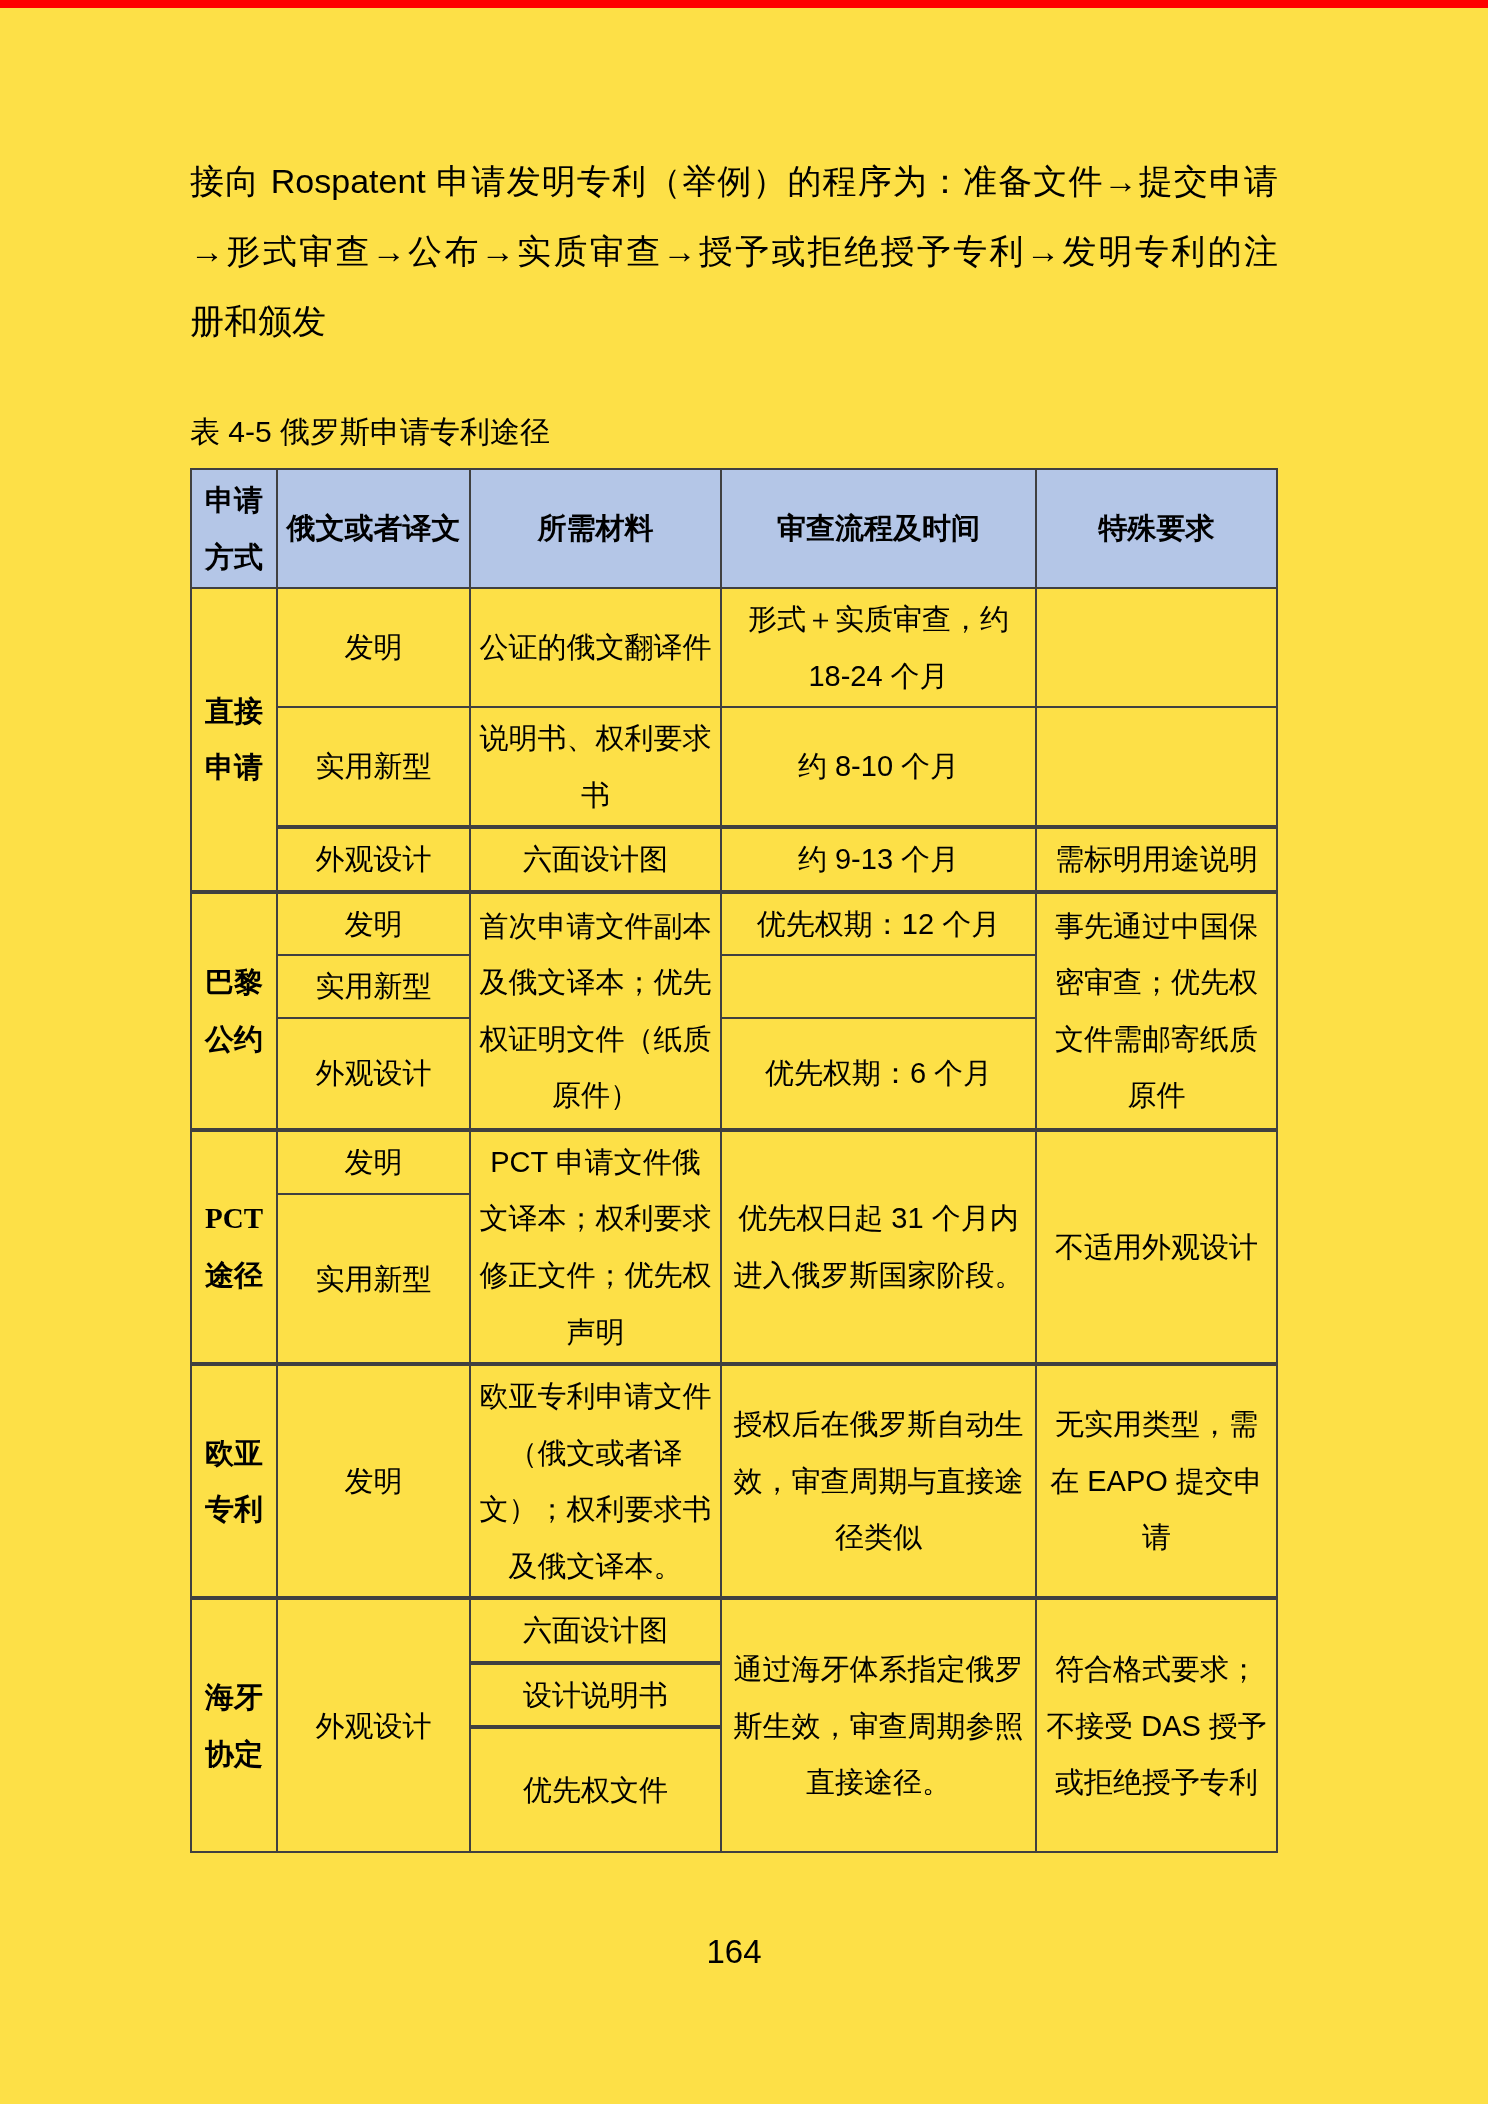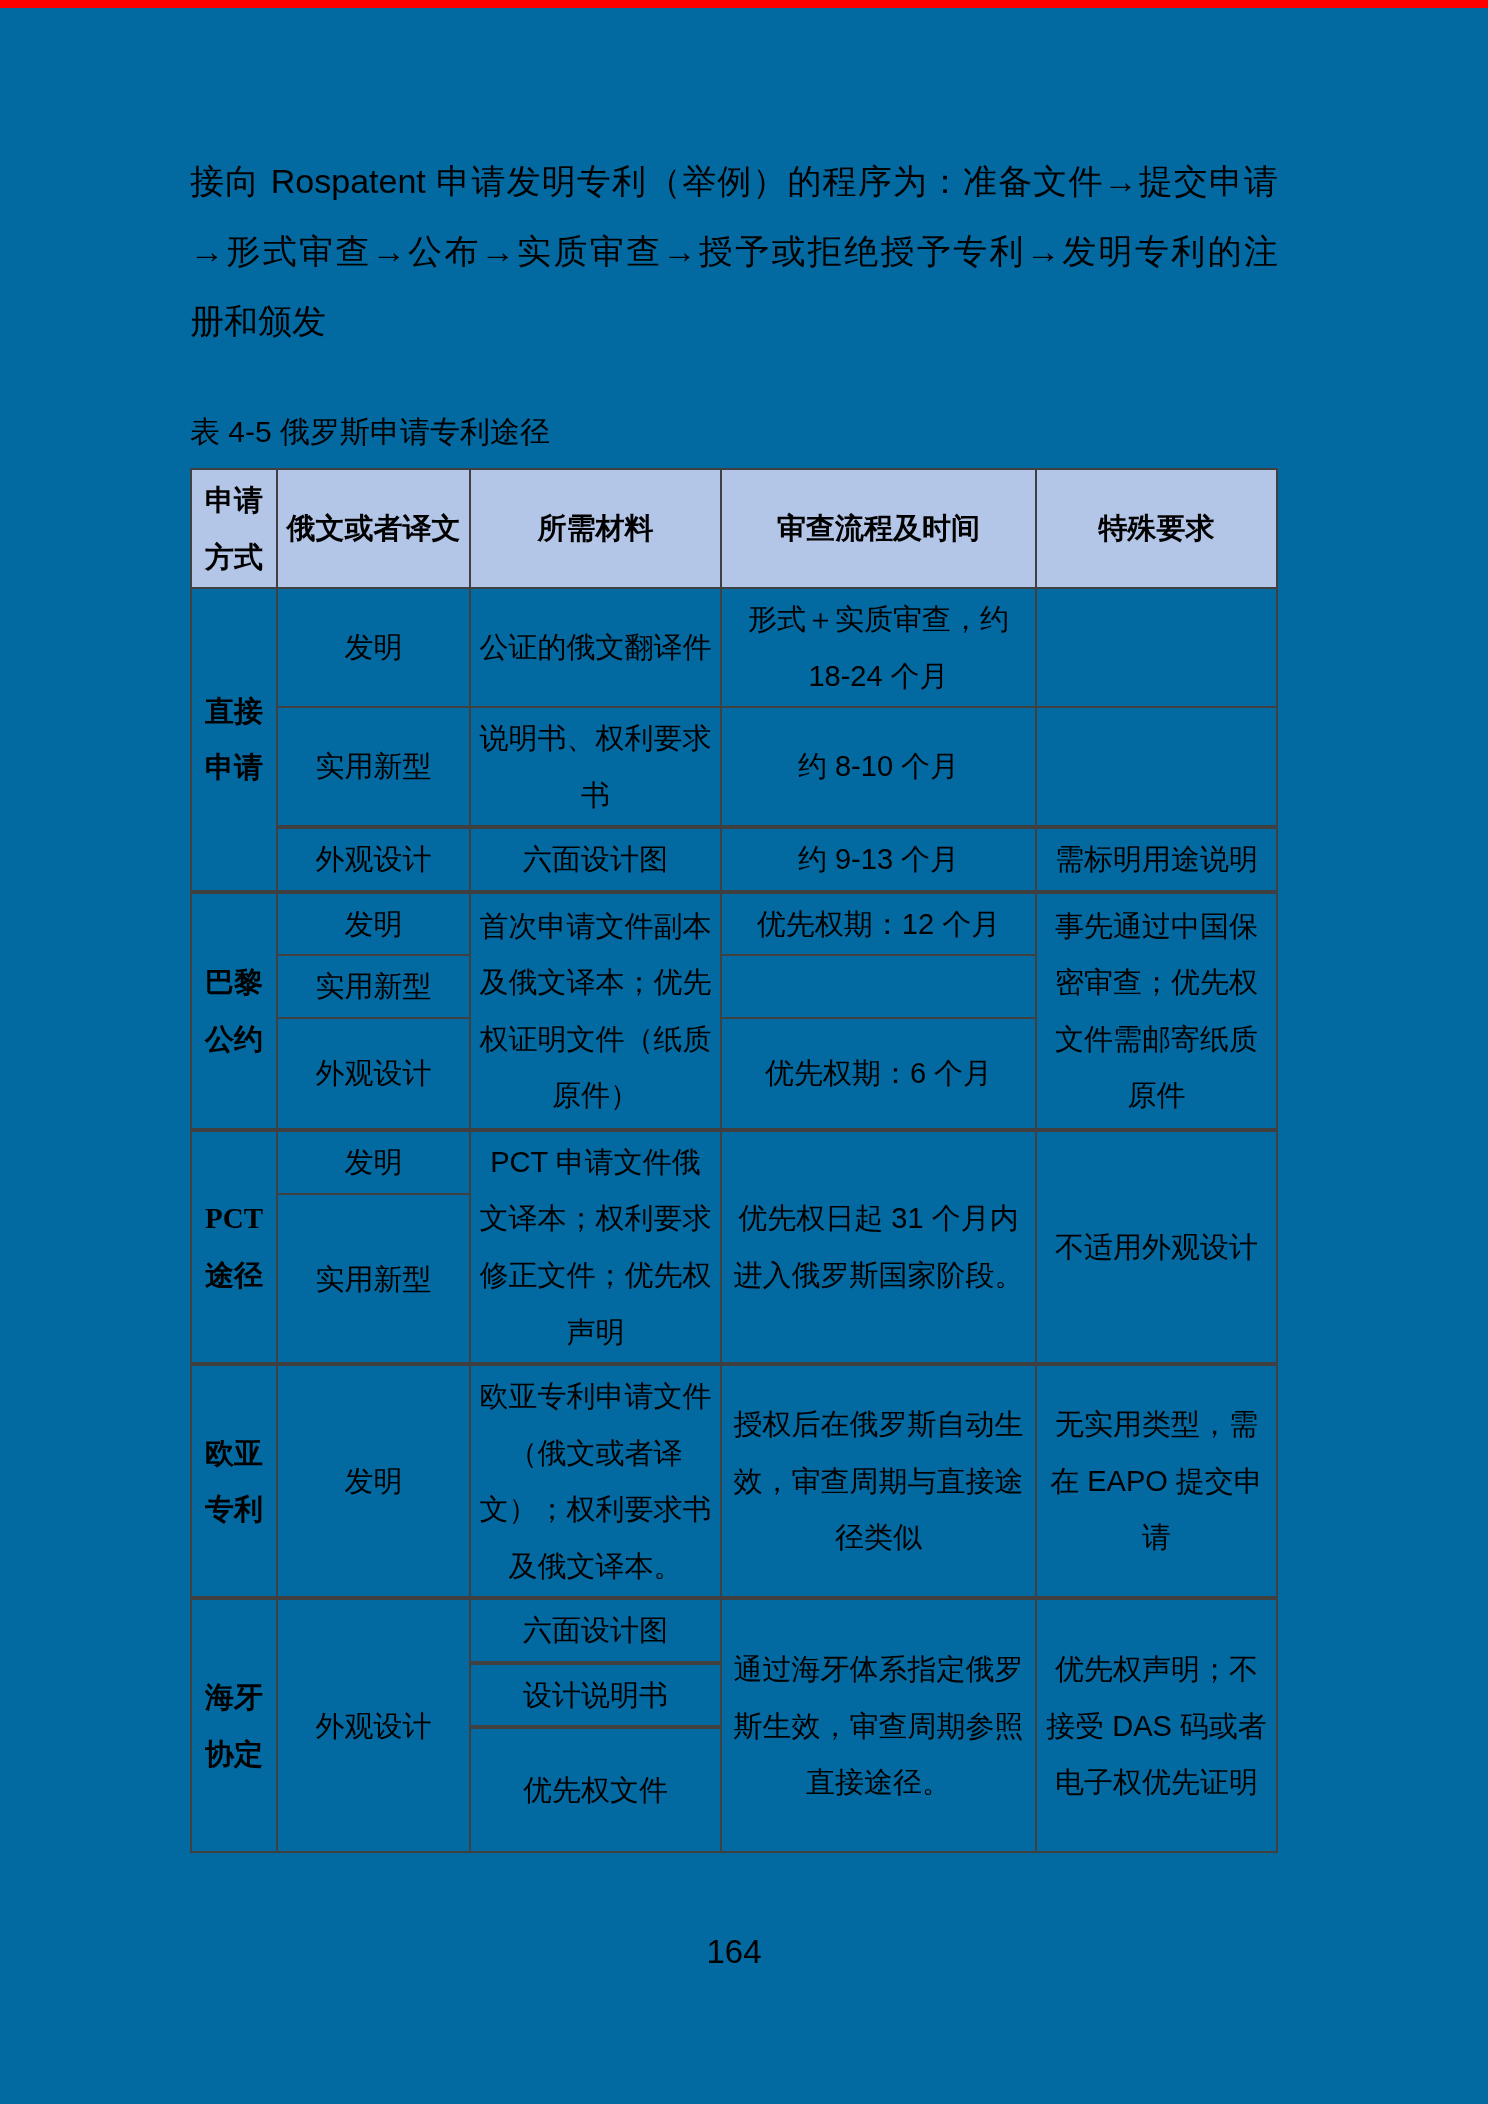--- a/index.html
+++ b/index.html
@@ -6,21 +6,21 @@
     --header-bg:#b4c6e7;
     --top-rule:#fe0000;
     --border:#404040;
   }
   *{margin:0;padding:0;box-sizing:border-box;}
   html,body{background:#ffffff;}
   body{font-family:"Liberation Sans", sans-serif; color:#000;}
   .page{
     position:relative;
     width:1488px;height:2104px;
-    background:#0369a1;
+    background:#fde047;
     overflow:hidden;
   }
   .top-rule{
     position:absolute;left:0;top:0;
     width:100%;height:8px;
     background:var(--top-rule);
   }
   .content{
     position:absolute;
     left:190px;top:146px;
@@ -167,21 +167,21 @@
         <td>欧亚专利申请文件（俄文或者译文）；权利要求书及俄文译本。</td>
         <td>授权后在俄罗斯自动生效，审查周期与直接途径类似</td>
         <td>无实用类型，需在 EAPO 提交申请</td>
       </tr>
 
       <tr class="r10 sep">
         <td class="method" rowspan="3">海牙协定</td>
         <td rowspan="3">外观设计</td>
         <td>六面设计图</td>
         <td rowspan="3">通过海牙体系指定俄罗斯生效，审查周期参照直接途径。</td>
-        <td rowspan="3">优先权声明；不接受 DAS 码或者电子权优先证明</td>
+        <td rowspan="3">符合格式要求；不接受 DAS 授予或拒绝授予专利</td>
       </tr>
       <tr class="r11 sep">
         <td>设计说明书</td>
       </tr>
       <tr class="r12 sep">
         <td>优先权文件</td>
       </tr>
     </tbody>
       </table>
 

